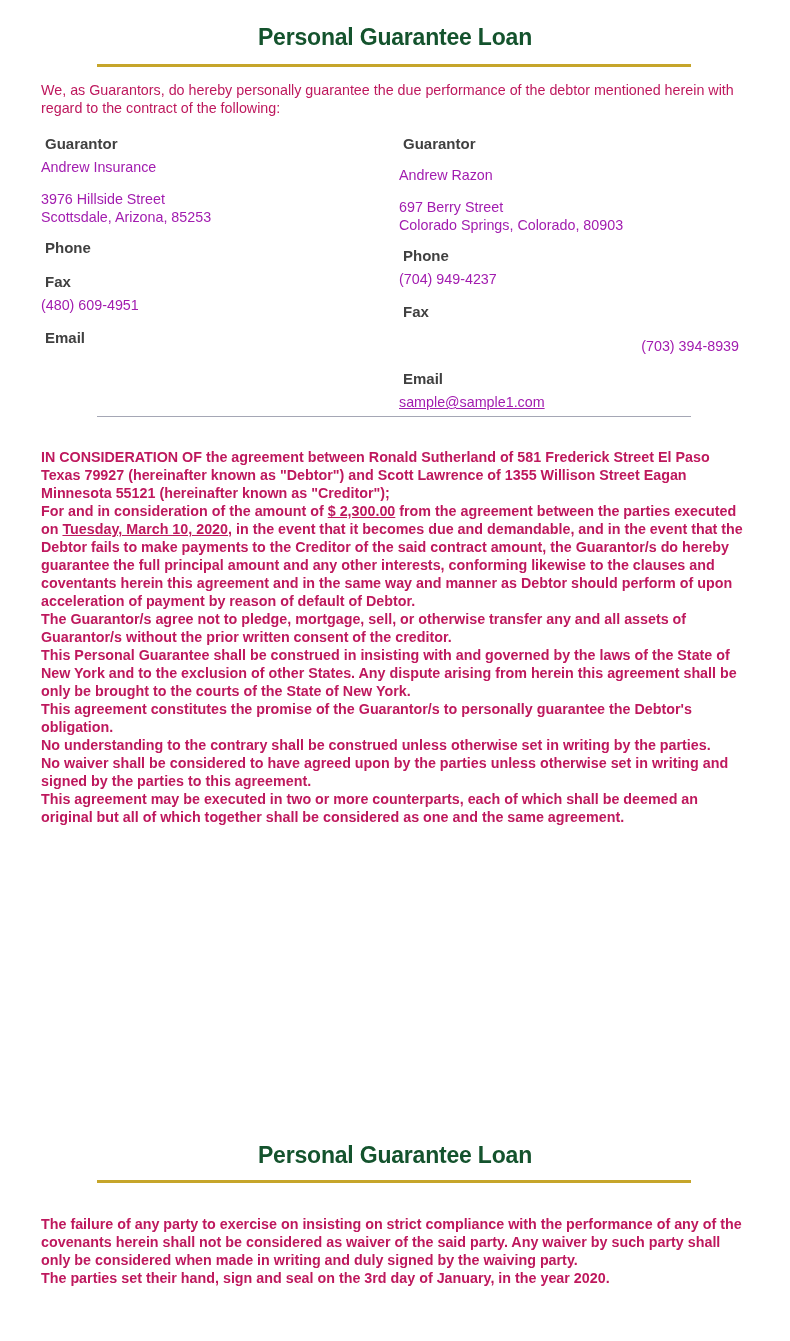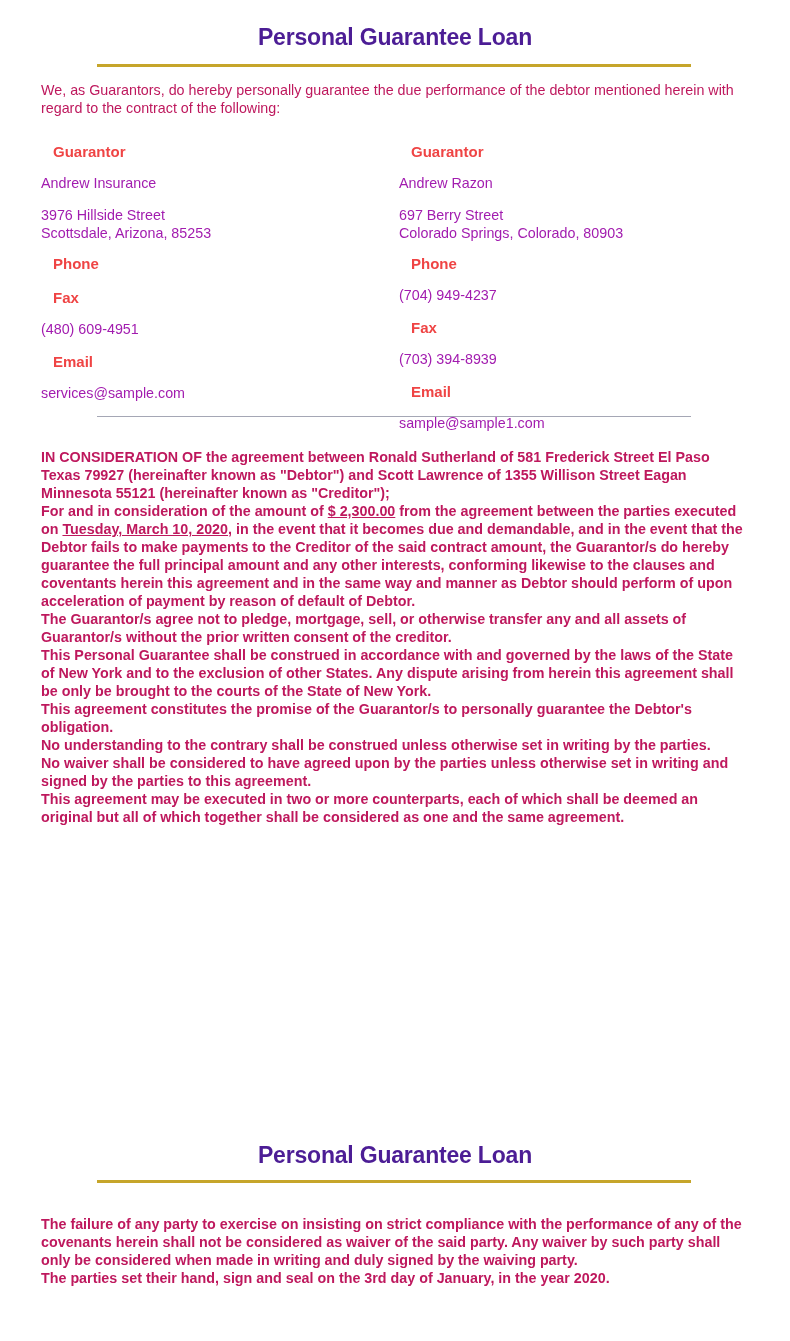--- a/index.html
+++ b/index.html
@@ -14,21 +14,21 @@
   .page { position: absolute; left: 0; width: 790px; }
   .page1 { top: 0; height: 1120px; }
   .page2 { top: 1120px; height: 221px; }
 
   .doc-title {
     position: absolute;
     left: 0; width: 790px;
     text-align: center;
     font-size: 23px;
     font-weight: bold;
-    color: #4c1d95;
+    color: #14532d;
     letter-spacing: -0.2px;
   }
   .gold-rule {
     position: absolute;
     left: 97px; width: 594px;
     height: 3px;
     background: #c6a52a;
   }
   .grey-rule {
     position: absolute;
@@ -46,24 +46,24 @@
   }
   .para p { margin: 0; font-weight: bold; }
   .u { text-decoration: underline; text-align: center; }
 
   .col { position: absolute; top: 130px; width: 340px; }
   .col.left { left: 41px; }
   .col.right { left: 399px; }
   .lbl {
     font-size: 15px;
     font-weight: bold;
-    color: #ef4444;
+    color: #404040;
     height: 20px;
     line-height: 20px;
-    margin: 12px;
+    margin: 4px;
   }
   .val {
     font-size: 14.3px;
     color: #a21caf;
     line-height: 18px;
     margin: 0;
   }
 </style>
 </head>
 <body>
@@ -76,43 +76,42 @@
 
   <div class="col left">
     <div class="lbl">Guarantor</div>
     <div class="val" style="margin-top:4px;">Andrew Insurance</div>
     <div class="val" style="margin-top:14px;">3976 Hillside Street</div>
     <div class="val">Scottsdale, Arizona, 85253</div>
     <div class="lbl" style="margin-top:12px;">Phone</div>
     <div class="lbl" style="margin-top:14px;">Fax</div>
     <div class="val" style="margin-top:4px;">(480) 609-4951</div>
     <div class="lbl" style="margin-top:14px;">Email</div>
-    <div class="val" style="margin-top:4px;">services@sample.com</div>
   </div>
 
   <div class="col right">
     <div class="lbl">Guarantor</div>
     <div class="val" style="margin-top:12px;">Andrew Razon</div>
     <div class="val" style="margin-top:14px;">697 Berry Street</div>
     <div class="val">Colorado Springs, Colorado, 80903</div>
     <div class="lbl" style="margin-top:12px;">Phone</div>
     <div class="val" style="margin-top:4px;">(704) 949-4237</div>
     <div class="lbl" style="margin-top:14px;">Fax</div>
-    <div class="val" style="margin-top:7px;">(703) 394-8939</div>
+    <div class="val" style="margin-top:15px;text-align:right;">(703) 394-8939</div>
     <div class="lbl" style="margin-top:14px;">Email</div>
-    <div class="val" style="margin-top:4px;">sample@sample1.com</div>
+    <div class="val" style="margin-top:4px;text-decoration:underline;">sample@sample1.com</div>
   </div>
 
   <div class="grey-rule" style="top:416px;"></div>
 
   <div class="para" style="top:448px;">
     <p>IN CONSIDERATION OF the agreement between Ronald Sutherland of 581 Frederick Street El Paso Texas 79927 (hereinafter known as "Debtor") and Scott Lawrence of 1355 Willison Street Eagan Minnesota 55121 (hereinafter known as "Creditor");</p>
     <p><span>For and in consideration of the amount of </span><span class="u">$ 2,300.00</span><span> from the agreement between the parties executed on </span><span class="u">Tuesday, March 10, 2020</span><span>, in the event that it becomes due and demandable, and in the event that the Debtor fails to make payments to the Creditor of the said contract amount, the Guarantor/s do hereby guarantee the full principal amount and any other interests, conforming likewise to the clauses and coventants herein this agreement and in the same way and manner as Debtor should perform of upon acceleration of payment by reason of default of Debtor.</span></p>
     <p>The Guarantor/s agree not to pledge, mortgage, sell, or otherwise transfer any and all assets of Guarantor/s without the prior written consent of the creditor.</p>
-    <p>This Personal Guarantee shall be construed in accordance with and governed by the laws of the State of New York and to the exclusion of other States. Any dispute arising from herein this agreement shall be only be brought to the courts of the State of New York.</p>
+    <p>This Personal Guarantee shall be construed in insisting with and governed by the laws of the State of New York and to the exclusion of other States. Any dispute arising from herein this agreement shall be only be brought to the courts of the State of New York.</p>
     <p>This agreement constitutes the promise of the Guarantor/s to personally guarantee the Debtor's obligation.</p>
     <p>No understanding to the contrary shall be construed unless otherwise set in writing by the parties.</p>
     <p>No waiver shall be considered to have agreed upon by the parties unless otherwise set in writing and signed by the parties to this agreement.</p>
     <p>This agreement may be executed in two or more counterparts, each of which shall be deemed an original but all of which together shall be considered as one and the same agreement.</p>
   </div>
 </div>
 
 <div class="page page2">
   <div class="doc-title" style="top:22px;">Personal Guarantee Loan</div>
   <div class="gold-rule" style="top:60px;"></div>

